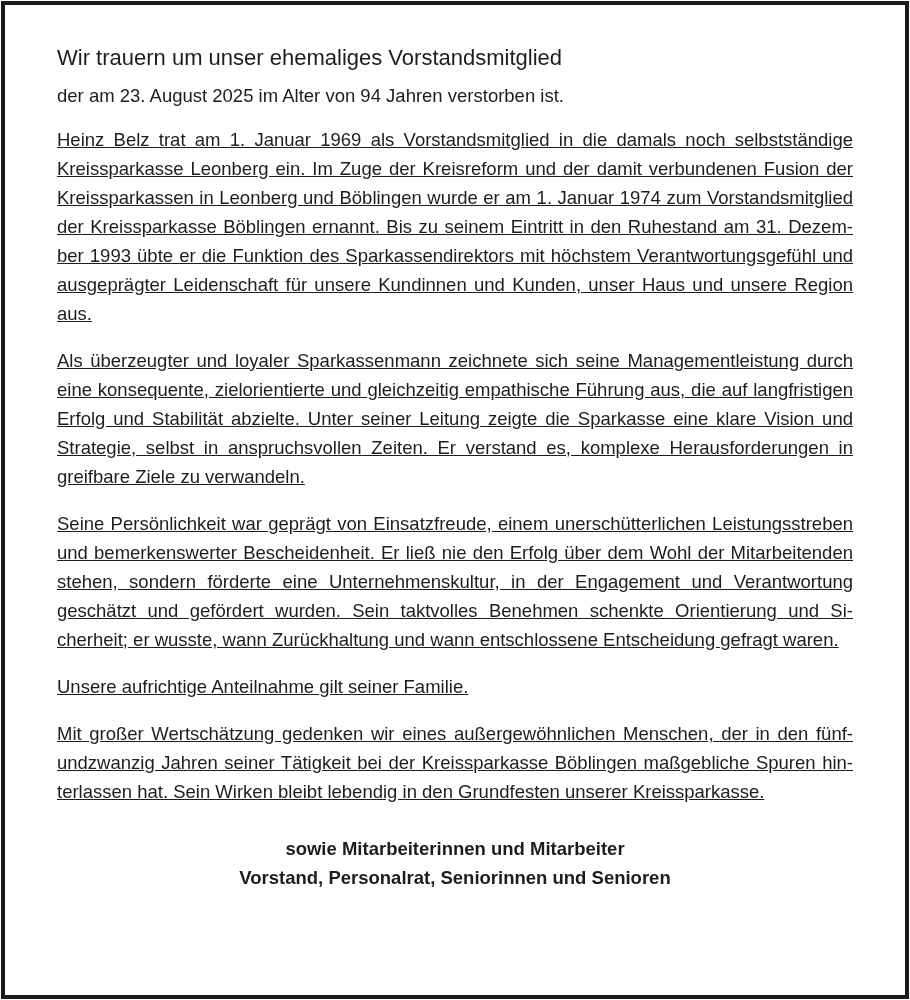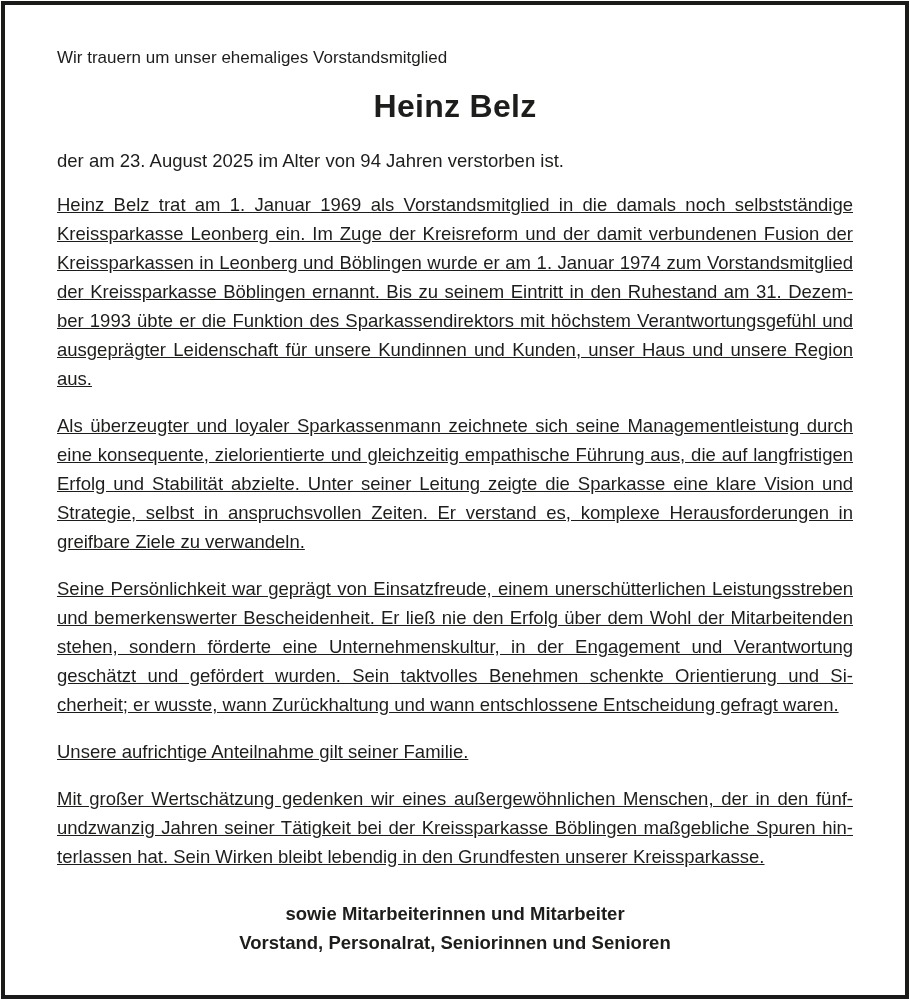--- a/index.html
+++ b/index.html
@@ -18,21 +18,21 @@
   .sheet{
     position:absolute;
     inset:1px;
     border:4px solid var(--frame);
     background:var(--background);
   }
   .content{
     padding:42px 52px 0 52px;
   }
   .intro{
-    font-size:17px;
+    font-size:22px;
     line-height:22px;
   }
   .name{
     font-size:32px;
     font-weight:bold;
     text-align:center;
     margin:19px 0 25px 0;
     letter-spacing:0.3px;
   }
   .death-line{
@@ -59,21 +59,20 @@
   }
 </style>
 </head>
 <body>
 
 <div class="sheet">
   <div class="content">
 
     <p class="intro">Wir trauern um unser ehemaliges Vorstandsmitglied</p>
 
-    <h1 class="name">Heinz Belz</h1>
 
     <p class="death-line">der am 23. August 2025 im Alter von 94 Jahren verstorben ist.</p>
 
     <p class="para">Heinz Belz trat am 1. Januar 1969 als Vorstandsmitglied in die damals noch selbstständige Kreissparkasse Leonberg ein. Im Zuge der Kreisreform und der damit verbundenen Fusion der Kreissparkassen in Leonberg und Böblingen wurde er am 1. Januar 1974 zum Vorstandsmitglied der Kreissparkasse Böblingen ernannt. Bis zu seinem Eintritt in den Ruhestand am 31. Dezem­ber 1993 übte er die Funktion des Sparkassendirektors mit höchstem Verantwortungsgefühl und ausgeprägter Leidenschaft für unsere Kundinnen und Kunden, unser Haus und unsere Re­gion aus.</p>
     <p class="para">Als überzeugter und loyaler Sparkassenmann zeichnete sich seine Managementleistung durch eine konsequente, zielorientierte und gleichzeitig empathische Führung aus, die auf langfristi­gen Erfolg und Stabilität abzielte. Unter seiner Leitung zeigte die Sparkasse eine klare Vision und Strategie, selbst in anspruchsvollen Zeiten. Er verstand es, komplexe Herausforderungen in greifbare Ziele zu verwandeln.</p>
     <p class="para">Seine Persönlichkeit war geprägt von Einsatzfreude, einem unerschütterlichen Leistungsstre­ben und bemerkenswerter Bescheidenheit. Er ließ nie den Erfolg über dem Wohl der Mitarbei­tenden stehen, sondern förderte eine Unternehmenskultur, in der Engagement und Verantwor­tung geschätzt und gefördert wurden. Sein taktvolles Benehmen schenkte Orientierung und Si­cherheit; er wusste, wann Zurückhaltung und wann entschlossene Entscheidung gefragt waren.</p>
     <p class="para condolence">Unsere aufrichtige Anteilnahme gilt seiner Familie.</p>
     <p class="para">Mit großer Wertschätzung gedenken wir eines außergewöhnlichen Menschen, der in den fünf­undzwanzig Jahren seiner Tätigkeit bei der Kreissparkasse Böblingen maßgebliche Spuren hin­terlassen hat. Sein Wirken bleibt lebendig in den Grundfesten unserer Kreissparkasse.</p>
 
     <div class="signoff">

